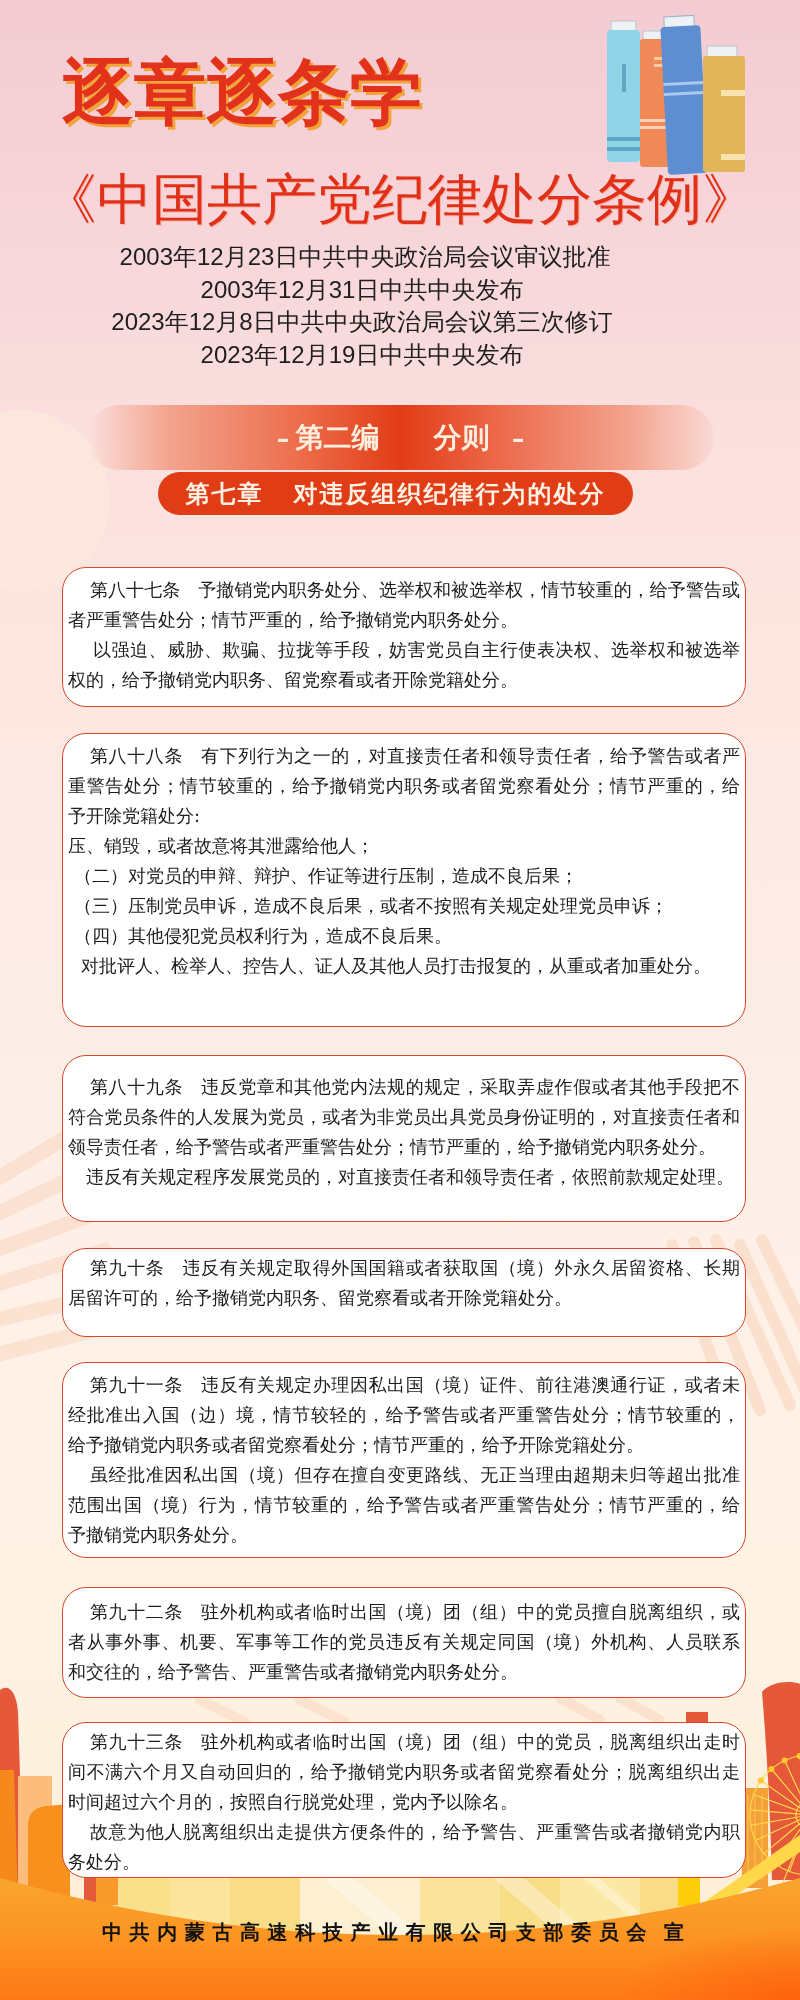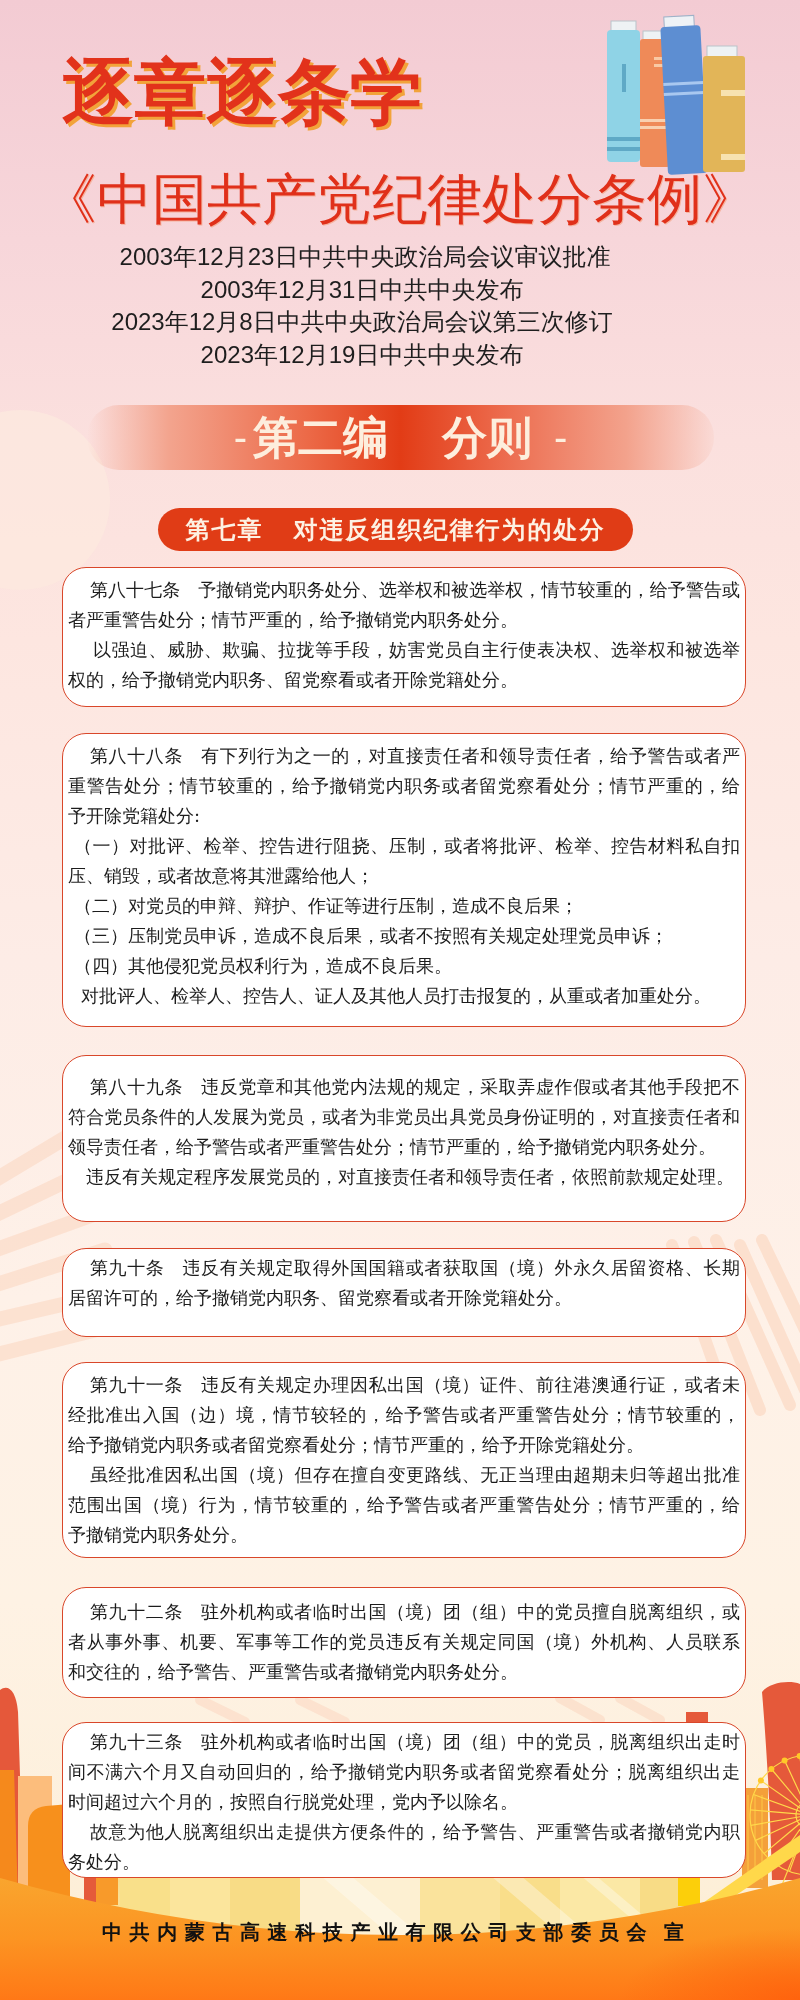--- a/index.html
+++ b/index.html
@@ -30,23 +30,23 @@
     display: block; text-align: center; font-size: 24px; line-height: 32.5px; height: 32.5px;
     color: #1e1e1e; font-family: "Liberation Sans", sans-serif; white-space: nowrap; padding-left: 40px;
   }
   .part-banner {
     position: absolute; left: 87px; top: 405px; width: 627px; height: 65px; border-radius: 32px;
     background: linear-gradient(90deg, rgba(246,190,175,0) 0%, #f3a48e 13%, #ec6a48 35%, #e23c16 50%, #ec6a4c 66%, #f3a28c 86%, rgba(247,196,182,0.2) 100%);
     display: flex; align-items: center; justify-content: center; z-index: 2;
     color: #fdeedd; font-weight: bold; white-space: nowrap;
   }
   .part-banner .dash { font-family: "Liberation Sans", sans-serif; font-size: 40px; font-weight: normal; }
-  .part-banner .pt { font-size: 45px; font-family: Liberation Serif, serif; }
+  .part-banner .pt { font-size: 28px; font-family: Liberation Serif, serif; }
   .chapter-pill {
-    position: absolute; left: 158px; top: 508px; width: 475px; height: 43px; border-radius: 22px;
+    position: absolute; left: 158px; top: 472px; width: 475px; height: 43px; border-radius: 22px;
     background: #e03c16; color: #fdf1e3; display: flex; align-items: center; justify-content: center;
     font-size: 24px; font-weight: bold; letter-spacing: 2px; white-space: nowrap; z-index: 2;
     font-family: "DejaVu Serif", serif;
   }
   .chapter-pill .cnum { margin-right: 30px; }
 
   .article {
     position: absolute; left: 62px; width: 684px; box-sizing: border-box;
     border: 1.5px solid #d9472a; border-radius: 24px; background: #ffffff;
     padding: 7px 5px 0 5px; z-index: 3;
@@ -232,21 +232,20 @@
     <div class="ln i1 j"><span class="num">第八十七条</span><span>予撤销党内职务处分、选举权和被选举权，情节较重的，给予警告或</span></div>
     <div class="ln">者严重警告处分；情节严重的，给予撤销党内职务处分。</div>
     <div class="ln i2 j">以强迫、威胁、欺骗、拉拢等手段，妨害党员自主行使表决权、选举权和被选举</div>
     <div class="ln">权的，给予撤销党内职务、留党察看或者开除党籍处分。</div>
   </section>
 
   <section class="article" style="top:733px;height:294px;">
     <div class="ln i1 j"><span class="num">第八十八条</span><span>有下列行为之一的，对直接责任者和领导责任者，给予警告或者严</span></div>
     <div class="ln j">重警告处分；情节较重的，给予撤销党内职务或者留党察看处分；情节严重的，给</div>
     <div class="ln">予开除党籍处分:</div>
-    <div class="ln i4 j">（一）对批评、检举、控告进行阻挠、压制，或者将批评、检举、控告材料私自扣</div>
     <div class="ln">压、销毁，或者故意将其泄露给他人；</div>
     <div class="ln i4">（二）对党员的申辩、辩护、作证等进行压制，造成不良后果；</div>
     <div class="ln i4">（三）压制党员申诉，造成不良后果，或者不按照有关规定处理党员申诉；</div>
     <div class="ln i4">（四）其他侵犯党员权利行为，造成不良后果。</div>
     <div class="ln i5">对批评人、检举人、控告人、证人及其他人员打击报复的，从重或者加重处分。</div>
   </section>
 
   <section class="article" style="top:1055px;height:167px;padding-top:16px;">
     <div class="ln i1 j"><span class="num">第八十九条</span><span>违反党章和其他党内法规的规定，采取弄虚作假或者其他手段把不</span></div>
     <div class="ln j">符合党员条件的人发展为党员，或者为非党员出具党员身份证明的，对直接责任者和</div>

